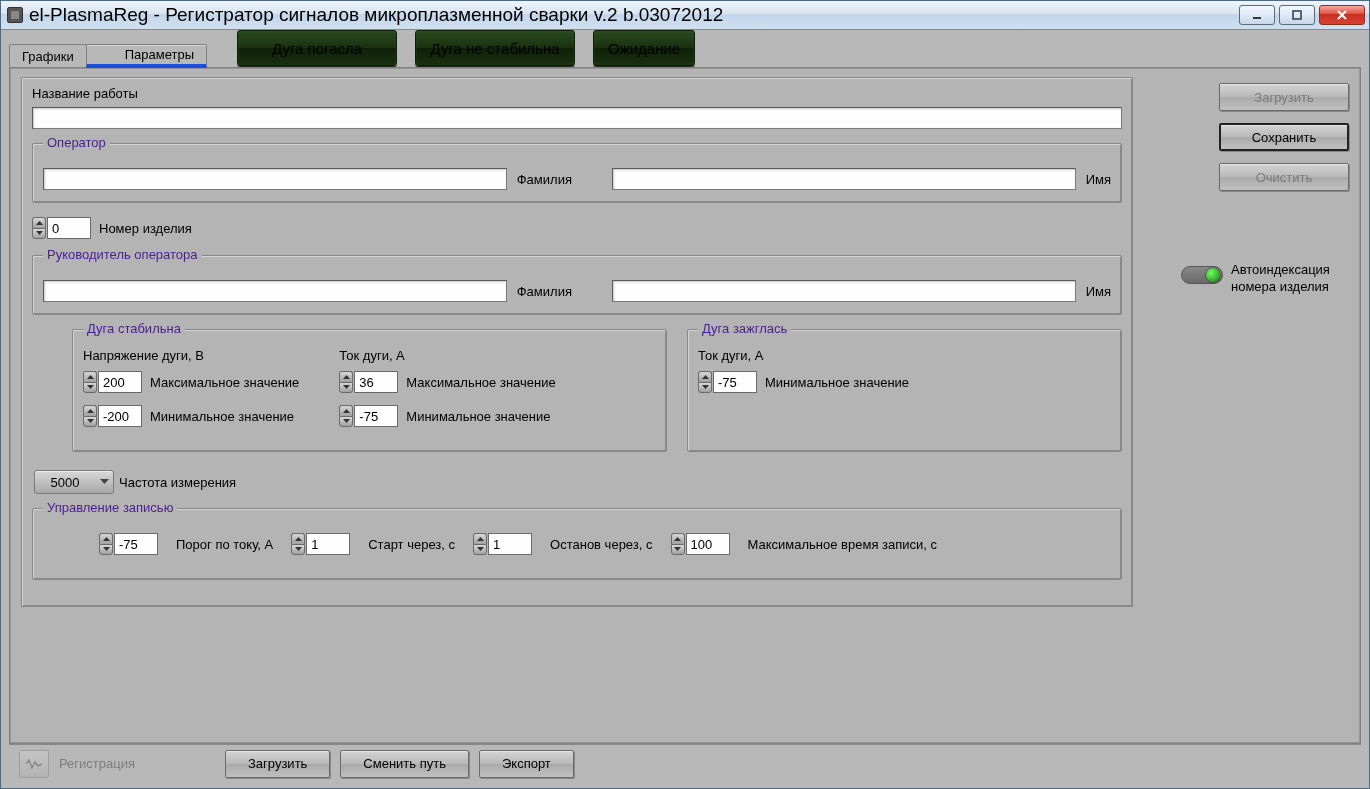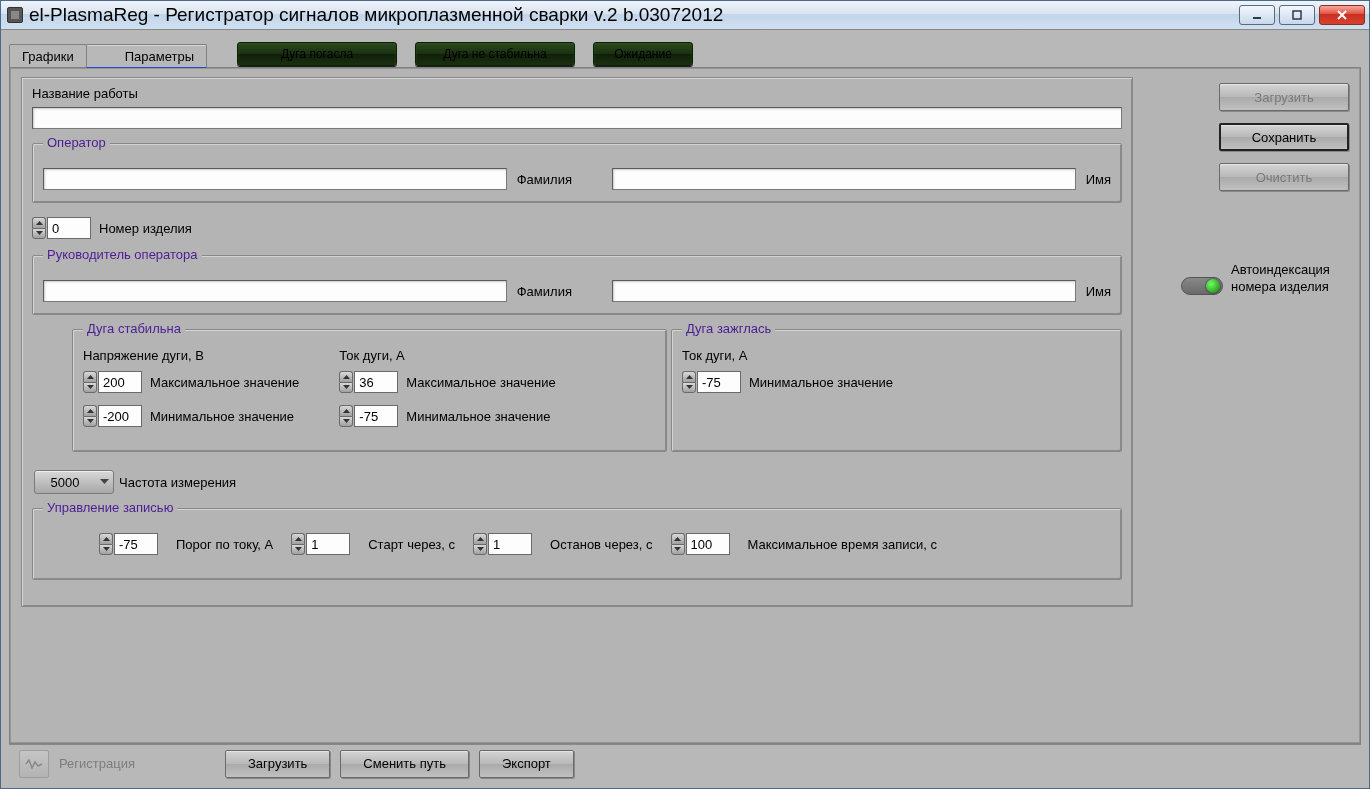--- a/index.html
+++ b/index.html
@@ -17,25 +17,25 @@
   .winbtn.close { width: 46px; background: linear-gradient(#f8a8a0,#e05040 45%,#c83020 46%,#d84030); border-color: #8a3020; }
   .winbtn svg { width: 12px; height: 12px; }
   .winbtn.close svg path { stroke:#fff; }
 
   
   .client { flex:1; background:#b8b8b8; display:flex; flex-direction:column; padding: 6px 8px 6px 8px; }
 
   
   .toprow { display:flex; align-items:flex-end; gap:0; height:32px; }
   .tab { height:24px; padding:0 12px; display:flex; align-items:center; background:#b8b8b8; border:1px solid #808080; border-bottom:none; border-radius:2px 2px 0 0; margin-top:8px; cursor:pointer; }
-  .tab.active { background:#b8b8b8; border-bottom:1px solid #1d4ed8; position:relative; z-index:2; box-shadow: inset 0 1px 0 #d8d8d8; padding-left: 38px; }
+  .tab.active { background:#b8b8b8; border-bottom:4px solid #1d4ed8; position:relative; z-index:2; box-shadow: inset 0 1px 0 #d8d8d8; padding-left: 38px; }
   .tab + .tab { margin-left:-1px; }
 
   .indicators { display:flex; gap:18px; margin-left:30px; margin-bottom:2px; }
-  .indicator { min-width:160px; height:24px; background:linear-gradient(#2a4a20,#1a3010 50%,#0f2008 51%,#1a3010); border:1px solid #0a2005; border-radius:3px; display:flex; align-items:center; justify-content:center; color:#000; font-size:12px; padding:0 14px; box-shadow: inset 0 1px 2px #305020, 0 1px 0 #222; }
+  .indicator { min-width:160px; height:36px; background:linear-gradient(#2a4a20,#1a3010 50%,#0f2008 51%,#1a3010); border:1px solid #0a2005; border-radius:3px; display:flex; align-items:center; justify-content:center; color:#000; font-size:15px; padding:0 14px; box-shadow: inset 0 1px 2px #305020, 0 1px 0 #222; }
 
   
   .panel { flex:1; border:1px solid #808080; border-top:1px solid #808080; background:#b8b8b8; margin-top:-1px; display:flex; }
   .panel-inner { flex:1; background:#b4b4b4; border:1px solid #969696; margin:0; display:flex; padding:8px 10px; position:relative; }
 
   .main-col { flex:1; }
   .side-col { width:180px; display:flex; flex-direction:column; align-items:flex-end; gap:12px; padding-top:6px; padding-right:0px; }
 
   
   .group { border:1px solid #888; border-radius:2px; box-shadow: inset 1px 1px 0 #d4d4d4, inset -1px -1px 0 #8a8a8a; position:relative; padding:18px 10px 12px 10px; margin-bottom:14px; }
@@ -51,21 +51,21 @@
   .spin { display:flex; align-items:center; }
   .spin .arrows { width:14px; height:22px; display:flex; flex-direction:column; margin-right:1px; }
   .spin .arrows div { flex:1; border:1px solid #6a6a6a; background:linear-gradient(#d8d8d8,#a0a0a0); display:flex; align-items:center; justify-content:center; cursor:pointer; }
   .spin .arrows div:first-child { border-bottom:none; border-radius:3px 3px 0 0; }
   .spin .arrows div:last-child { border-radius:0 0 3px 3px; }
   .spin .arrows svg { width:7px; height:4px; display:block; }
   .spin .val { height:22px; width:44px; background:#fdfdfd; border:1px solid #6a6a6a; display:flex; align-items:center; padding:0 4px; }
 
   .big-form { border:1px solid #888; box-shadow: inset 1px 1px 0 #d4d4d4, inset -1px -1px 0 #8a8a8a; padding:8px 10px 12px 10px; width:1112px; }
 
-  .arc-row { display:flex; gap:4px;padding-left:40px; }
+  .arc-row { display:flex; gap:20px;padding-left:40px; }
   .arc-group { flex:1; }
   .arc-group .cols { display:flex; gap:40px; }
   .arc-col .hdr { margin-bottom:8px; }
   .arc-col .line { display:flex; align-items:center; gap:8px; margin-bottom:12px; }
 
   .freq-row { display:flex; align-items:center; gap:5px; margin:4px 0 14px 2px; }
   .combo { height:24px; width:80px; background:linear-gradient(#d8d8d8,#a8a8a8); border:1px solid #7a7a7a; border-radius:3px; display:flex; align-items:center; justify-content:center; position:relative; box-shadow: inset 0 1px 0 #eee; }
   .combo .cv { flex:1; text-align:center; }
   .combo .dd { width:18px; display:flex; align-items:center; justify-content:center; }
 
@@ -74,21 +74,21 @@
   .vswitch { width:22px; height:46px; border-radius:10px; background:linear-gradient(#888,#666); border:1px solid #555; position:relative; margin-left:-2px; margin-top:-4px; }
   .vswitch::after { content:""; position:absolute; left:3px; top:24px; width:14px; height:16px; background:radial-gradient(circle at 30% 30%, #ddd, #777); border-radius:7px; }
   .switch-wrap { display:flex; align-items:center; gap:8px; }
 
   
   .btn { width:130px; height:28px; background:linear-gradient(#d4d4d4,#b8b8b8 50%,#aaa 51%,#c0c0c0); border:1px solid #6a6a6a; border-radius:2px; display:flex; align-items:center; justify-content:center; box-shadow: 1px 1px 0 #888, inset 0 1px 0 #e4e4e4; cursor:pointer; }
   .btn.default { border:2px solid #222; }
   .btn.disabled { color:#7a7a7a; }
 
   
-  .autoidx { display:flex; align-items:flex-end; gap:8px; margin-top:58px; }
+  .autoidx { display:flex; align-items:flex-start; gap:8px; margin-top:58px; }
   .hswitch { width:42px; height:18px; border-radius:9px; background:linear-gradient(#888,#6a6a6a); border:1px solid #555; position:relative; margin-top:5px; }
   .hswitch::after { content:""; position:absolute; right:2px; top:1px; width:14px; height:14px; border-radius:50%; background:radial-gradient(circle at 35% 35%, #6cff60, #1a7a10); box-shadow:0 0 2px #000; }
   .autoidx .txt { width:118px; line-height:17px; }
 
   
   .bottombar { height:38px; border-top:1px solid #888; display:flex; align-items:center; padding:0 10px; gap:10px; }
   .icon-btn { width:30px; height:28px; border:1px solid #888; background:linear-gradient(#d0d0d0,#b0b0b0); border-radius:2px; display:flex; align-items:center; justify-content:center; }
   .icon-btn.disabled { opacity:.55; }
   .bottombar .btn { width:auto; padding:0 22px; }
   .reg-lbl { color:#7d7d7d; margin-right:80px; }

